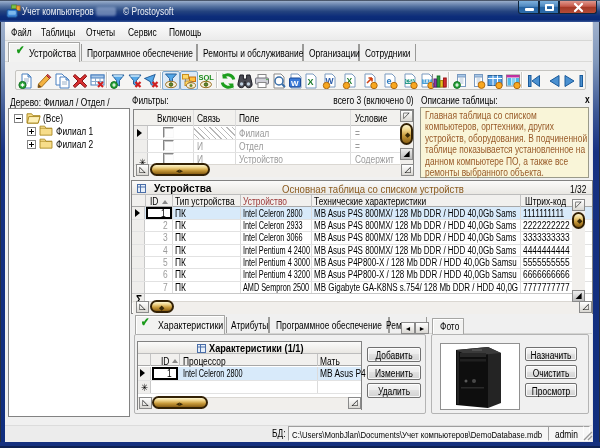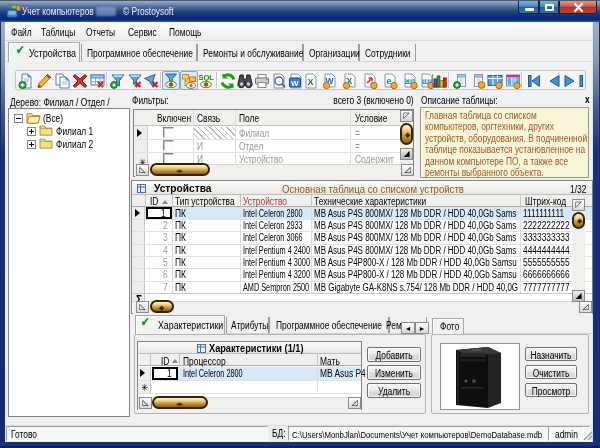--- a/index.html
+++ b/index.html
@@ -549,23 +549,20 @@
       </div>
     <div class="btn" style="left:525px;top:365px;width:52px;height:14px;">
         <span>Очистить</span>
       </div>
     <div class="btn" style="left:525px;top:383px;width:52px;height:14px;">
         <span>Просмотр</span>
       </div>
   </div>
 
   <div class="abs" id="status"></div>
-  <div class="spanel" style="left:6px;width:262px;">
-      <span class="tx" style="left:4px;top:2px;">Готово</span>
-    </div>
   <div class="tx" style="left:272px;top:428px;">БД:</div>
   <div class="spanel" style="left:288px;width:302px;">
       <span class="tx" style="left:3px;top:2.5px;font-size:9.5px;transform:scaleX(0.82);">C:\Users\MonbJlan\Documents\Учет компьютеров\DemoDatabase.mdb</span>
     </div>
   <div class="spanel" style="left:548px;width:36px;">
       <span class="tx" style="left:6px;top:2px;">admin</span>
     </div>
   <svg class="abs" style="left:583px;top:431px;" width="10" height="10" viewBox="0 0 10 10">
       <path d="M9,1 L1,9 M9,5 L5,9 M9,9 L9,9" stroke="#999" stroke-width="1.4"></path>
     </svg>

